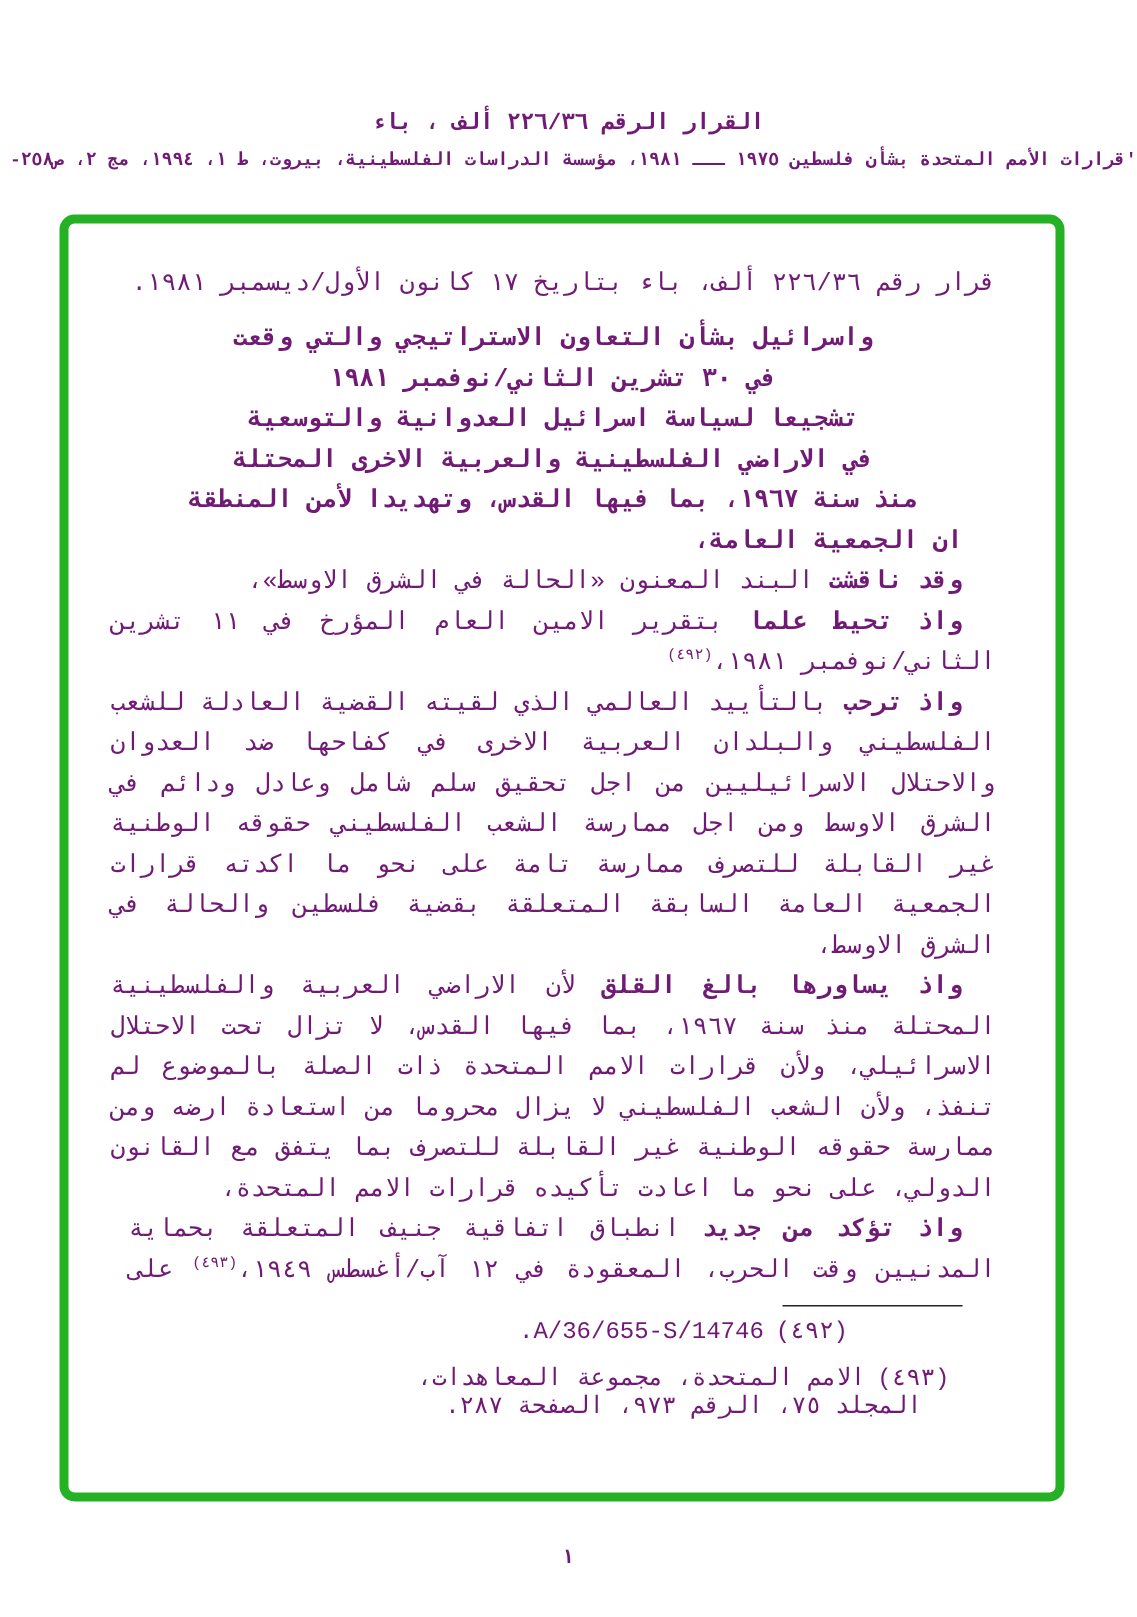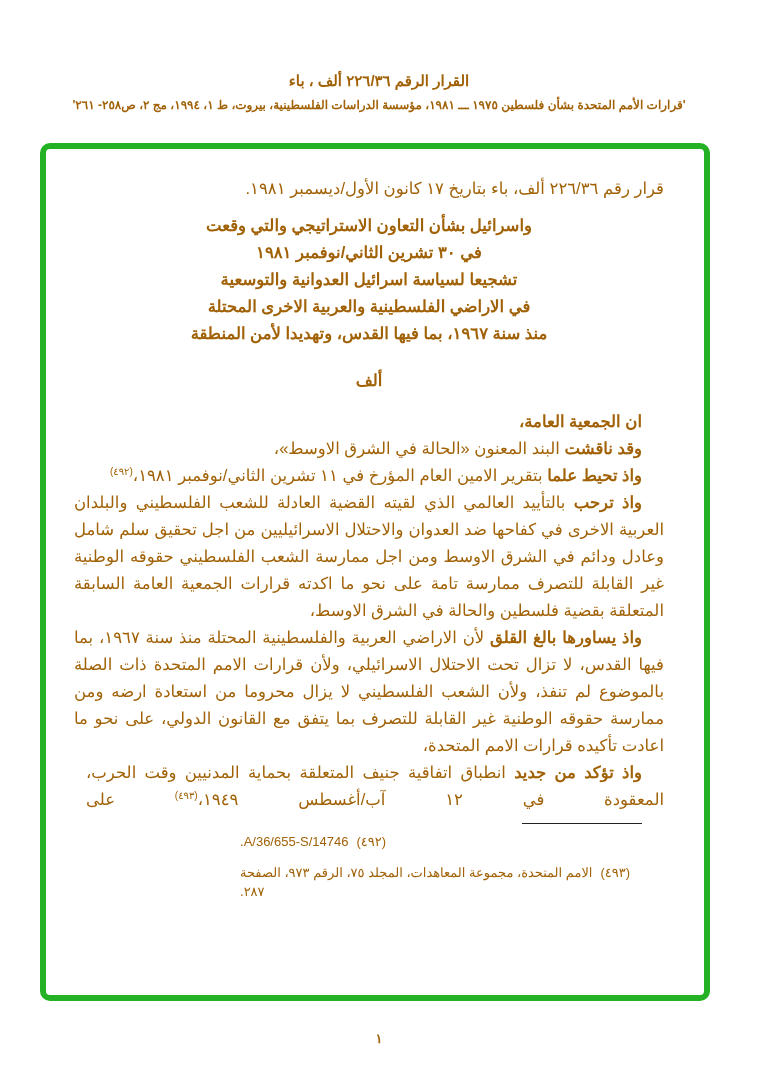--- a/index.html
+++ b/index.html
@@ -1,22 +1,22 @@
 <!DOCTYPE html>
 <html lang="ar"><head>
 <meta charset="utf-8">
 <style>
   html, body { margin: 0; padding: 0; background: #ffffff; }
   .page {
     position: relative;
     width: 758px;
     height: 1078px;
     background: #ffffff;
-    font-family: Liberation Sans, sans-serif;
-    color: #a16207;
+    font-family: Liberation Mono, monospace;
+    color: #701a75;
     direction: rtl;
     overflow: hidden;
   }
   .doc-header { text-align: center; padding-top: 72px; }
   .doc-title {
     font-size: 15px;
     font-weight: bold;
     letter-spacing: 0.5px;
   }
   .doc-source {
@@ -69,26 +69,26 @@
     vertical-align: super;
     line-height: 0;
   }
   .fn-rule {
     width: 120px;
     height: 0;
     border-top: 1.5px solid #222;
     margin: 10px 22px 8px auto; 
   }
   .footnote {
-    font-size: 13px;
+    font-size: 16px;
     line-height: 19px;
     width: 400px;
-    margin-right: 24px;
+    margin-right: 8px;
     margin-bottom: 12px;
-    text-align: left;
+    text-align: center;
   }
   .fn-marker { padding-left: 8px; }
   .page-number {
     position: absolute;
     left: 0; right: 0;
     bottom: 32px;
     text-align: center;
     font-size: 13px;
     font-weight: bold;
   }
@@ -109,21 +109,20 @@
       <p class="intro-line">قرار رقم ٢٢٦/٣٦ ألف، باء بتاريخ ١٧ كانون الأول/ديسمبر ١٩٨١.</p>
 
       <div class="res-heading">
         <div>واسرائيل بشأن التعاون الاستراتيجي والتي وقعت</div>
         <div>في ٣٠ تشرين الثاني/نوفمبر ١٩٨١</div>
         <div>تشجيعا لسياسة اسرائيل العدوانية والتوسعية</div>
         <div>في الاراضي الفلسطينية والعربية الاخرى المحتلة</div>
         <div>منذ سنة ١٩٦٧، بما فيها القدس، وتهديدا لأمن المنطقة</div>
       </div>
 
-      <div class="section-label">ألف</div>
 
       <p class="para"><b>ان الجمعية العامة،</b></p>
 
       <p class="para"><b>وقد ناقشت</b><span> البند المعنون «الحالة في الشرق الاوسط»،</span></p>
 
       <p class="para"><b>واذ تحيط علما</b><span> بتقرير الامين العام المؤرخ في ١١ تشرين الثاني/نوفمبر ١٩٨١،</span><sup class="fnref">(٤٩٢)</sup></p>
 
       <p class="para"><b>واذ ترحب</b><span> بالتأييد العالمي الذي لقيته القضية العادلة للشعب الفلسطيني والبلدان العربية الاخرى في كفاحها ضد العدوان والاحتلال الاسرائيليين من اجل تحقيق سلم شامل وعادل ودائم في الشرق الاوسط ومن اجل ممارسة الشعب الفلسطيني حقوقه الوطنية غير القابلة للتصرف ممارسة تامة على نحو ما اكدته قرارات الجمعية العامة السابقة المتعلقة بقضية فلسطين والحالة في الشرق الاوسط،</span></p>
 
       <p class="para"><b>واذ يساورها بالغ القلق</b><span> لأن الاراضي العربية والفلسطينية المحتلة منذ سنة ١٩٦٧، بما فيها القدس، لا تزال تحت الاحتلال الاسرائيلي، ولأن قرارات الامم المتحدة ذات الصلة بالموضوع لم تنفذ، ولأن الشعب الفلسطيني لا يزال محروما من استعادة ارضه ومن ممارسة حقوقه الوطنية غير القابلة للتصرف بما يتفق مع القانون الدولي، على نحو ما اعادت تأكيده قرارات الامم المتحدة،</span></p>

